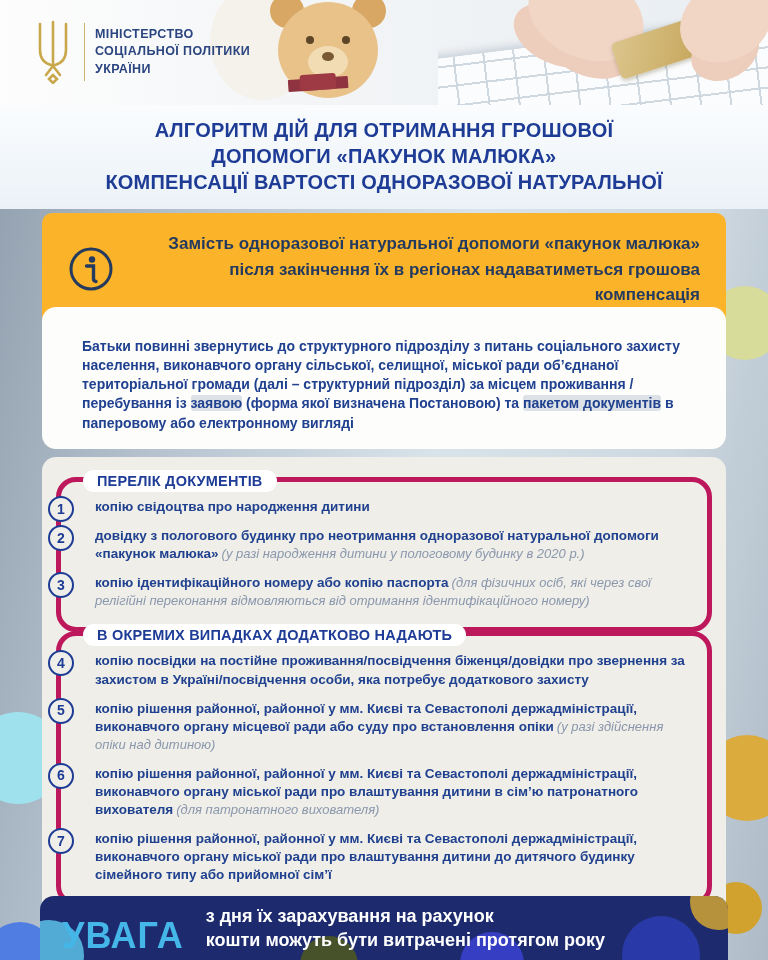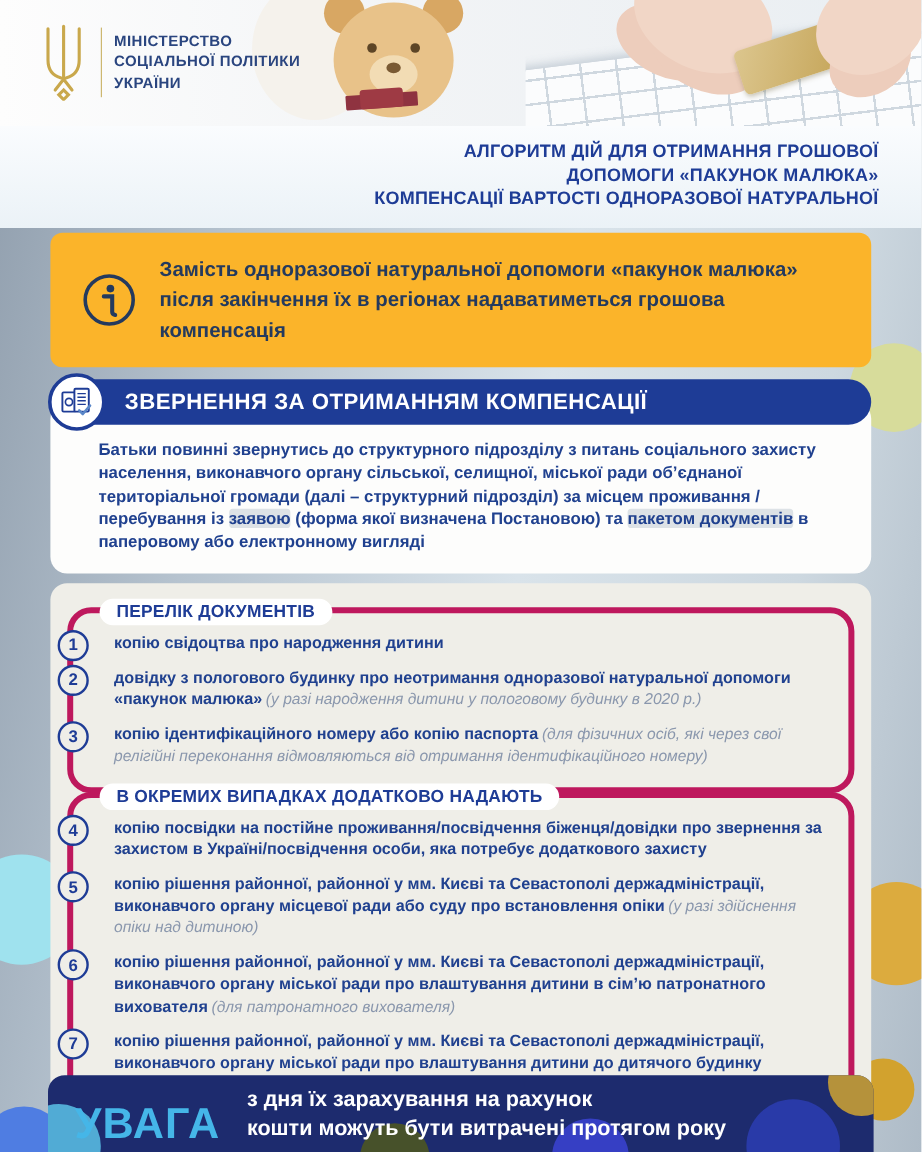--- a/index.html
+++ b/index.html
@@ -46,27 +46,27 @@
     transform: rotate(-7deg); border-radius: 8px; box-shadow: 0 -3px 8px rgba(120,140,160,.35); }
   .card-gold { position: absolute; right: 58px; top: 28px; width: 96px; height: 38px; border-radius: 5px;
     background: linear-gradient(120deg, #dcc68e, #c3a254); transform: rotate(-18deg); box-shadow: 0 2px 4px rgba(100,90,50,.35); }
   .hand { position: absolute; background: #f1d6c6; border-radius: 50%; }
   .hand.left  { left: 88px; top: -28px; width: 120px; height: 86px; transform: rotate(24deg); box-shadow: 14px 26px 0 -12px #edcdbc, -18px 30px 0 -14px #edcdbc; }
   .hand.right { right: -6px; top: -18px; width: 96px; height: 78px; transform: rotate(-30deg); box-shadow: -16px 26px 0 -12px #edcdbc; }
 
   
   .title-band { position: relative; padding: 12px 36px 14px; text-align: center;
     background: linear-gradient(180deg, #fafcfe 0%, #ebf2f7 100%); }
-  .title-line { color: #1e3c96; font-weight: 800; font-size: 15px; line-height: 1.3; letter-spacing: .2px; text-align: right; }
+  .title-line { color: #1e3c96; font-weight: 800; font-size: 20px; line-height: 1.3; letter-spacing: .2px; }
 
   
   .col { position: relative; margin: 0 42px; width: 684px; }
 
   .info-box { margin-top: 4px; background: #fbb42a; border-radius: 10px; padding: 18px 26px;
-    display: flex; align-items: center; gap: 19px; }
+    display: flex; align-items: center; gap: 19px; text-align: right; }
   .info-icon { flex: 0 0 46px; }
   .info-text { color: #243a5e; font-size: 17px; font-weight: 700; line-height: 1.5; }
 
   .section-bar { position: relative; margin-top: 10px; height: 38px; background: #1e3c96; border-radius: 19px;
     display: flex; align-items: center; padding-left: 62px; z-index: 3; }
   .section-bar-label { color: #ffffff; font-weight: 800; font-size: 18.5px; letter-spacing: .4px; }
   .bar-icon { position: absolute; left: -2px; top: -5px; width: 48px; height: 48px; border-radius: 50%;
     background: #ffffff; border: 3px solid #1e3c96; display: flex; align-items: center; justify-content: center; }
 
   .apply-card { position: relative; margin-top: -19px; background: #fdfdfc; border-radius: 14px;
@@ -158,37 +158,20 @@
 
     <div class="info-box">
       <svg class="info-icon" width="46" height="46" viewBox="0 0 46 46">
         <circle cx="23" cy="23" r="20" fill="none" stroke="#243a5e" stroke-width="3"></circle>
         <circle cx="24" cy="13.5" r="3.2" fill="#243a5e"></circle>
         <path d="M18.5 20 h7 v13 q0 2 2.5 2.5" fill="none" stroke="#243a5e" stroke-width="3.4" stroke-linecap="round"></path>
       </svg>
       <div class="info-text">Замість одноразової натуральної допомоги «пакунок малюка» після закінчення їх в регіонах надаватиметься грошова компенсація</div>
     </div>
 
-    <div class="section-bar">
-      <div class="bar-icon">
-        <svg width="30" height="30" viewBox="0 0 30 30">
-          <rect x="3" y="7" width="11" height="16" rx="1" fill="#fff" stroke="#1e3c96" stroke-width="1.6"></rect>
-          <circle cx="8.5" cy="15" r="3" fill="none" stroke="#1e3c96" stroke-width="1.4"></circle>
-          <rect x="13" y="4" width="12" height="19" rx="1" fill="#fff" stroke="#1e3c96" stroke-width="1.6"></rect>
-          <g stroke="#1e3c96" stroke-width="1.2">
-            <line x1="15.5" y1="8" x2="22.5" y2="8"></line>
-            <line x1="15.5" y1="11" x2="22.5" y2="11"></line>
-            <line x1="15.5" y1="14" x2="22.5" y2="14"></line>
-            <line x1="15.5" y1="17" x2="22.5" y2="17"></line>
-          </g>
-          <polyline points="17,22 20,25 26,18" fill="none" stroke="#5a87c8" stroke-width="2.2" stroke-linecap="round" stroke-linejoin="round"></polyline>
-        </svg>
-      </div>
-      <div class="section-bar-label">ЗВЕРНЕННЯ ЗА ОТРИМАННЯМ КОМПЕНСАЦІЇ</div>
-    </div>
 
     <div class="apply-card">
       <p class="apply-text"><span>Батьки повинні звернутись до структурного підрозділу з питань соціального захисту населення, виконавчого органу сільської, селищної, міської ради об’єднаної територіальної громади (далі – структурний підрозділ) за місцем проживання / перебування із </span><span class="hl">заявою</span><span> (форма якої визначена Постановою) та </span><span class="hl">пакетом документів</span><span> в паперовому або електронному вигляді</span></p>
     </div>
 
     <div class="docs-card">
 
       <div class="doc-box">
         <div class="box-label">ПЕРЕЛІК ДОКУМЕНТІВ</div>
         <div class="item">

